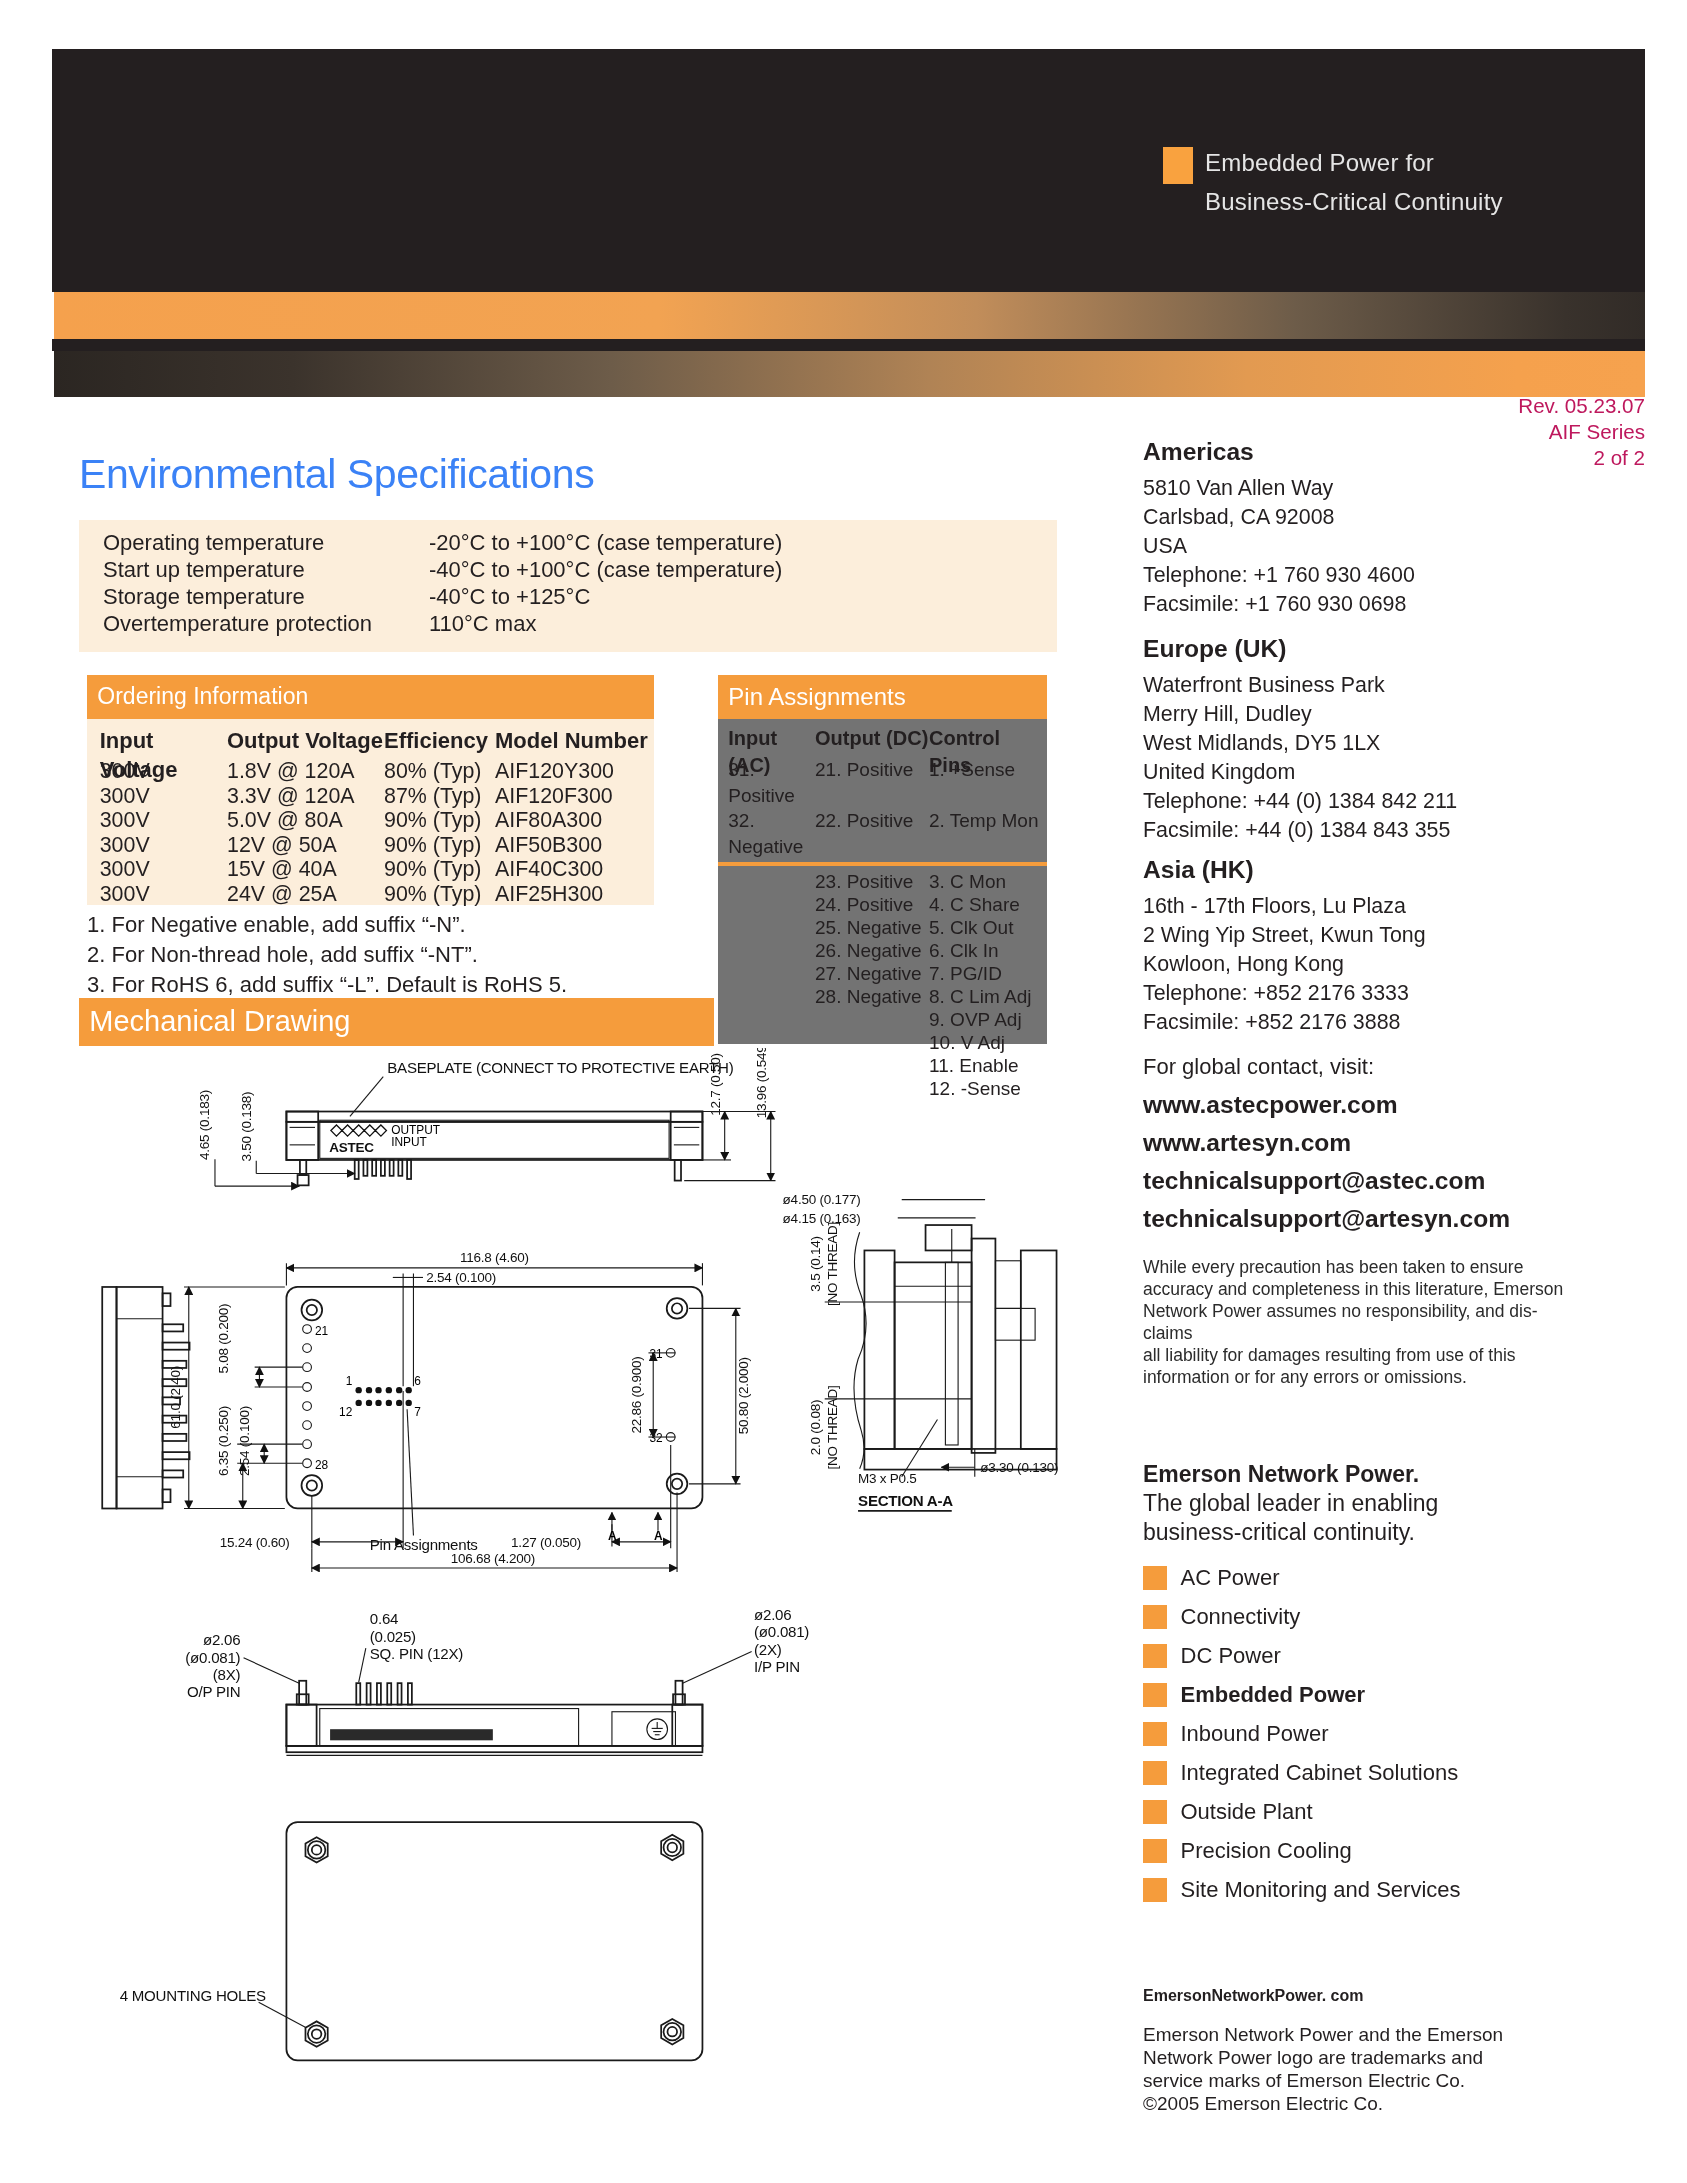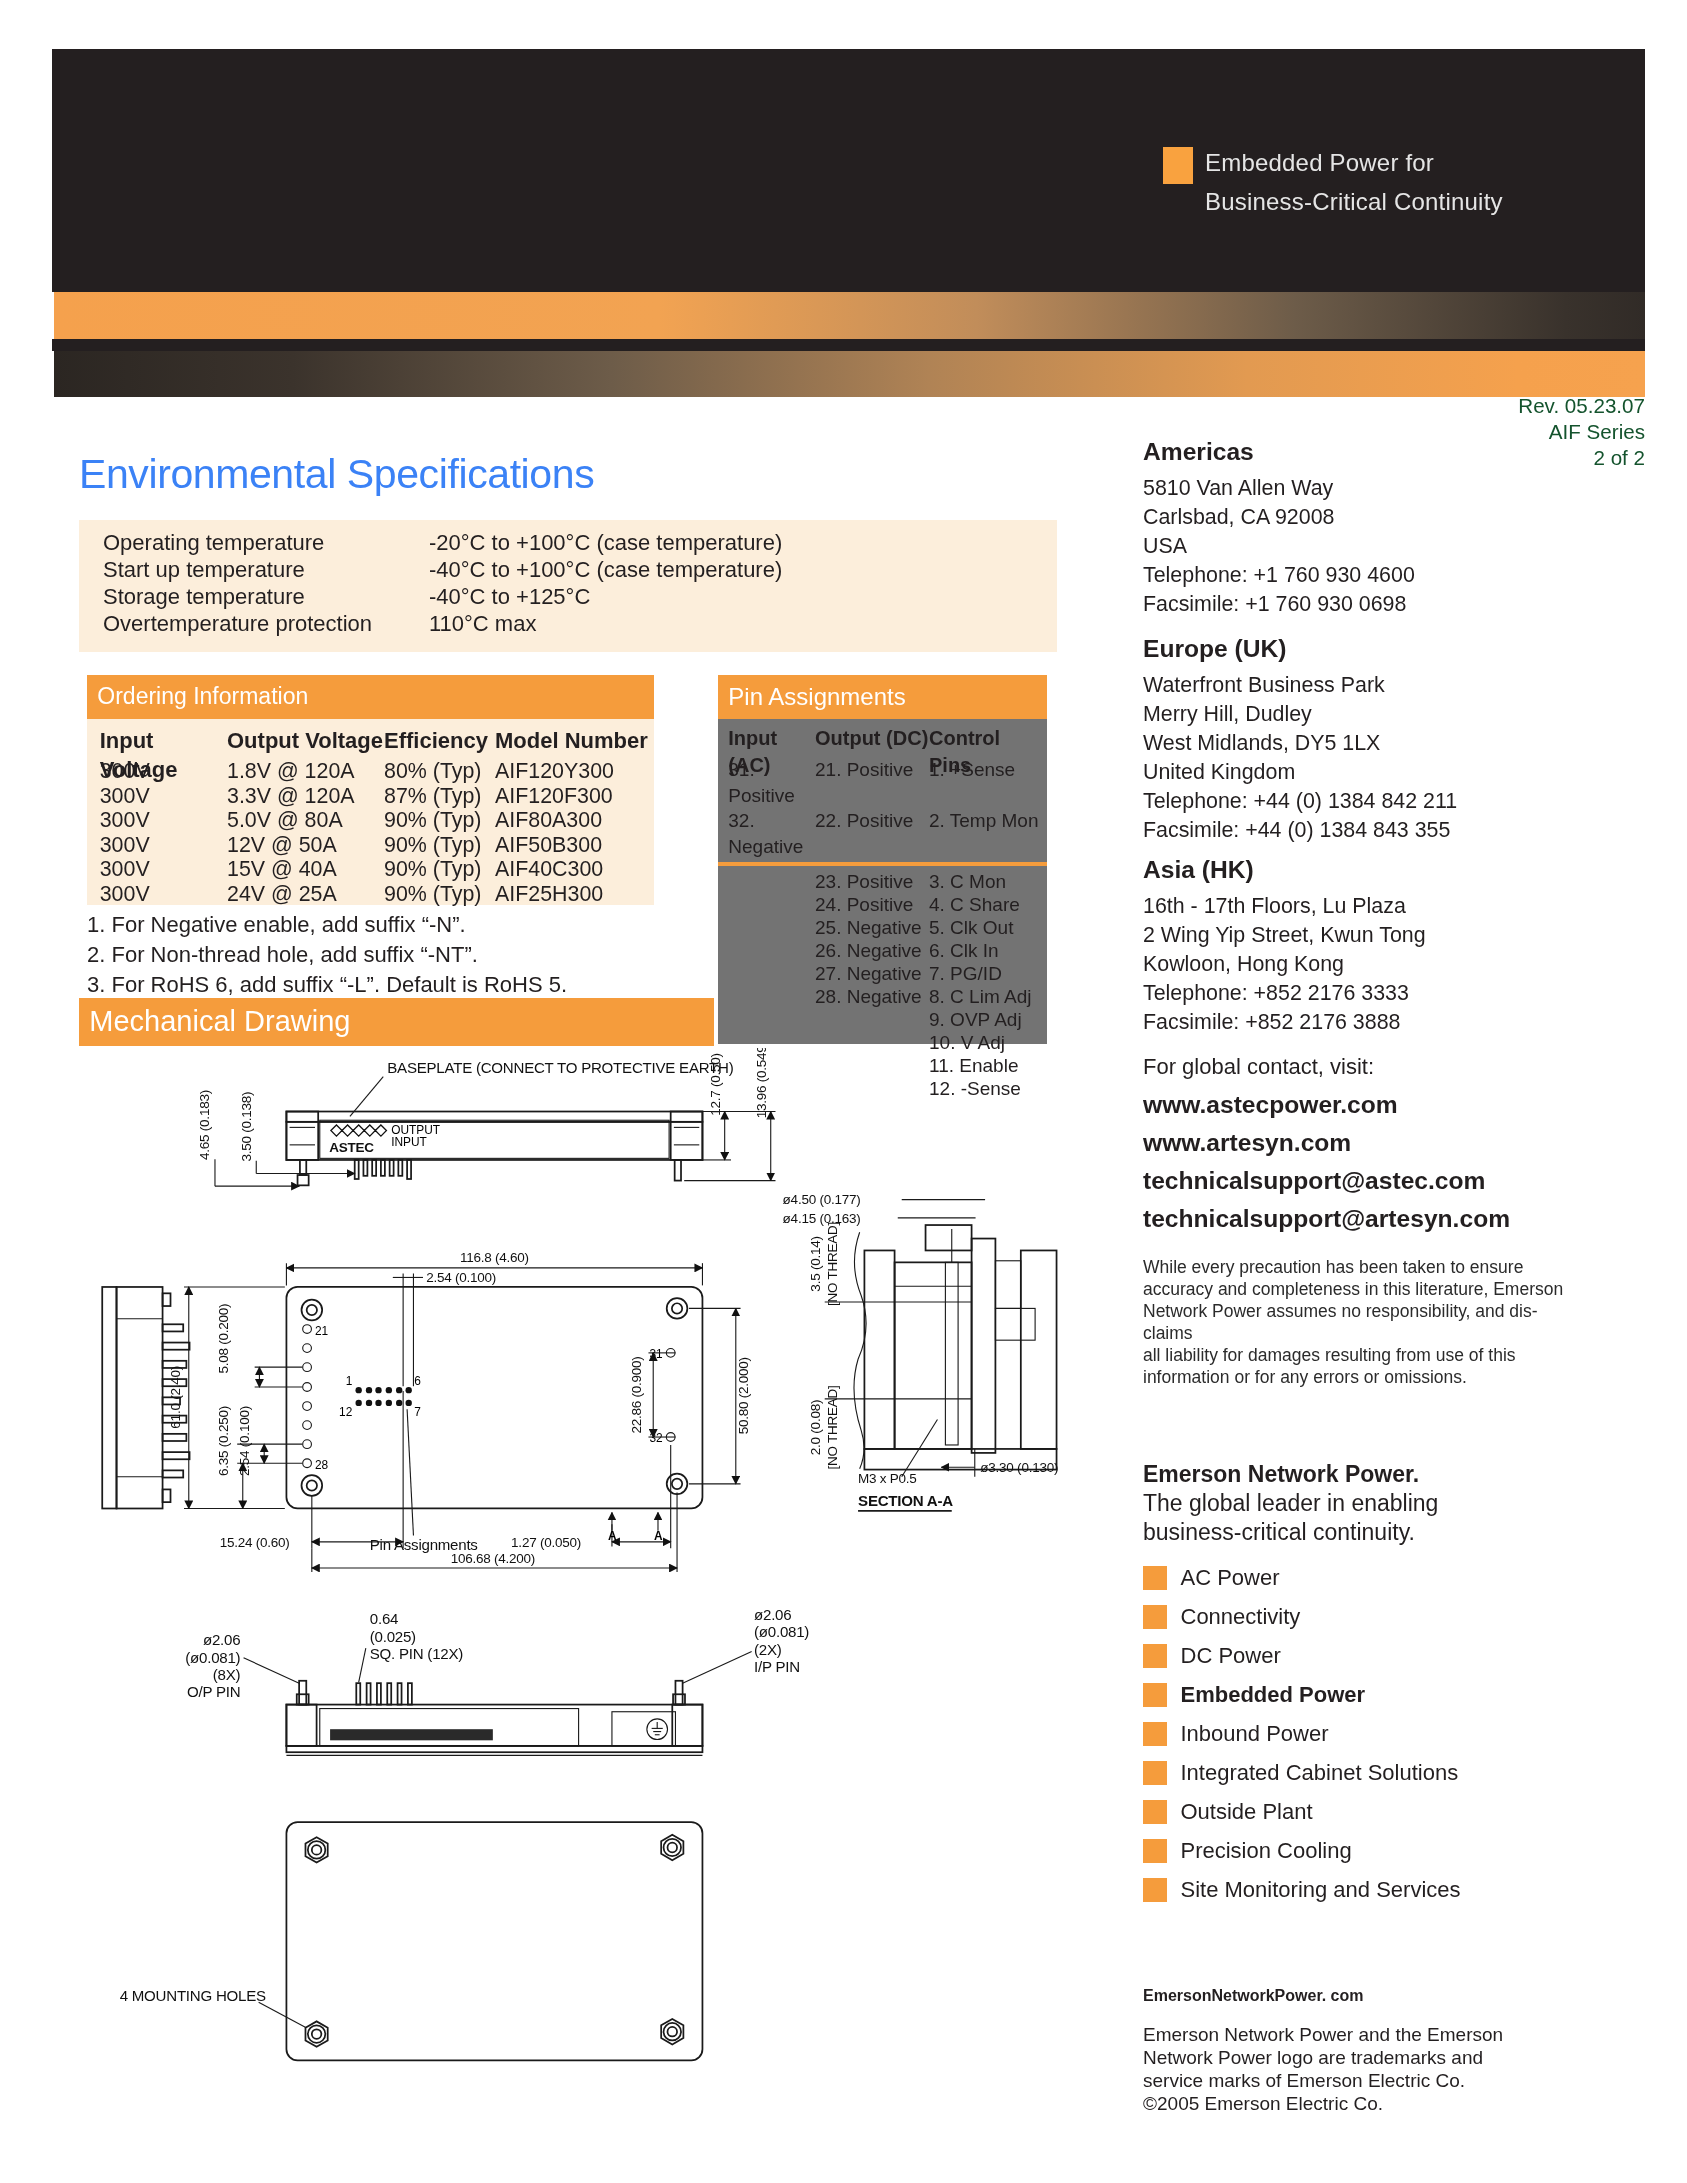--- a/index.html
+++ b/index.html
@@ -10,21 +10,21 @@
   
   .banner{left:52px;top:49px;width:1593px;height:243px;background:#241f20;}
   .logo-square{left:1111px;top:98px;width:30px;height:37px;background:#F9A23F;}
   .logo-text{left:1153px;top:94px;color:#e5e5e5;font-size:24px;line-height:39px;font-weight:400;letter-spacing:0.2px;}
   .grad1{left:54px;top:292px;width:1591px;height:47px;
     background:linear-gradient(to right,#f5a14d 0%,#f2a352 38%,#c18d5a 58%,#6d5c49 78%,#39322c 95%,#312b27 100%);}
   .gradsep{left:52px;top:339px;width:1593px;height:12px;background:#241f20;}
   .grad2{left:54px;top:351px;width:1591px;height:46px;
     background:linear-gradient(to right,#2b2622 0%,#3b332c 15%,#6d5c49 35%,#b08355 55%,#e29a51 75%,#f5a14d 92%,#f6a24e 100%);}
 
-  .rev{right:42px;top:393px;text-align:right;font-size:20.6px;line-height:26px;color:#14532d;}
+  .rev{right:42px;top:393px;text-align:right;font-size:20.6px;line-height:26px;color:#be185d;}
 
   
   .env-title{left:79px;top:451px;font-size:41px;color:#3b82f6;font-weight:400;letter-spacing:-0.4px;}
   .env-table{left:79px;top:520px;width:978px;height:123px;background:#FCEEDB;padding-top:8.7px;}
   .env-row{display:flex;height:27px;font-size:22px;line-height:27px;}
   .env-label{width:326px;padding-left:24px;}
   .bar{background:#F59C3C;color:#fff;}
   .ord-bar{left:87px;top:675px;width:567px;height:44px;font-size:23px;line-height:43px;padding-left:10.3px;box-sizing:border-box;}
   .pin-bar{left:718px;top:675px;width:329px;height:44px;font-size:24px;line-height:43px;padding-left:10.3px;box-sizing:border-box;}
   .mech-bar{left:79px;top:998px;width:635px;height:48px;font-size:29px;line-height:46px;padding-left:10.3px;box-sizing:border-box;}

